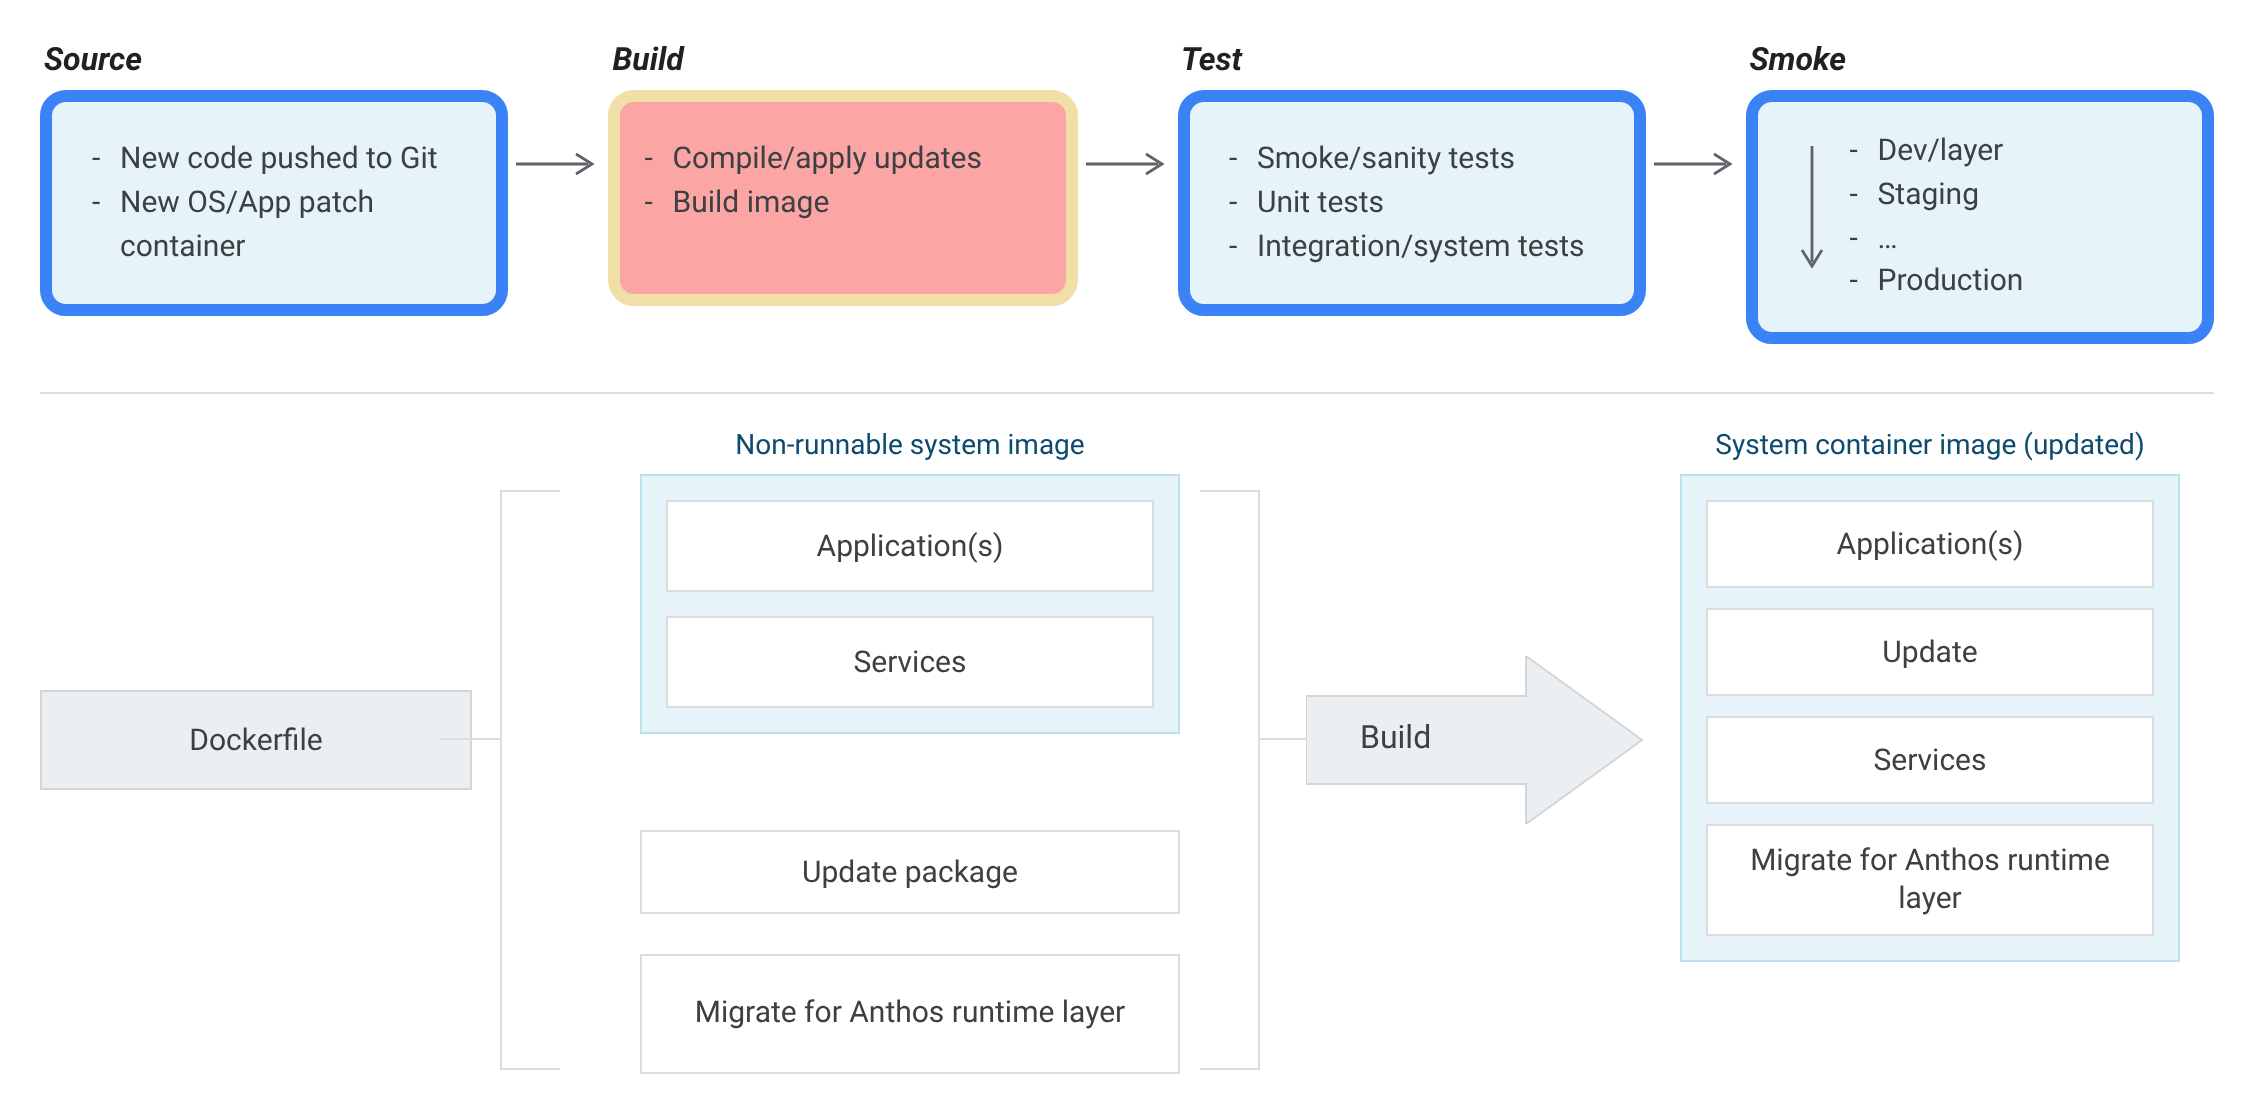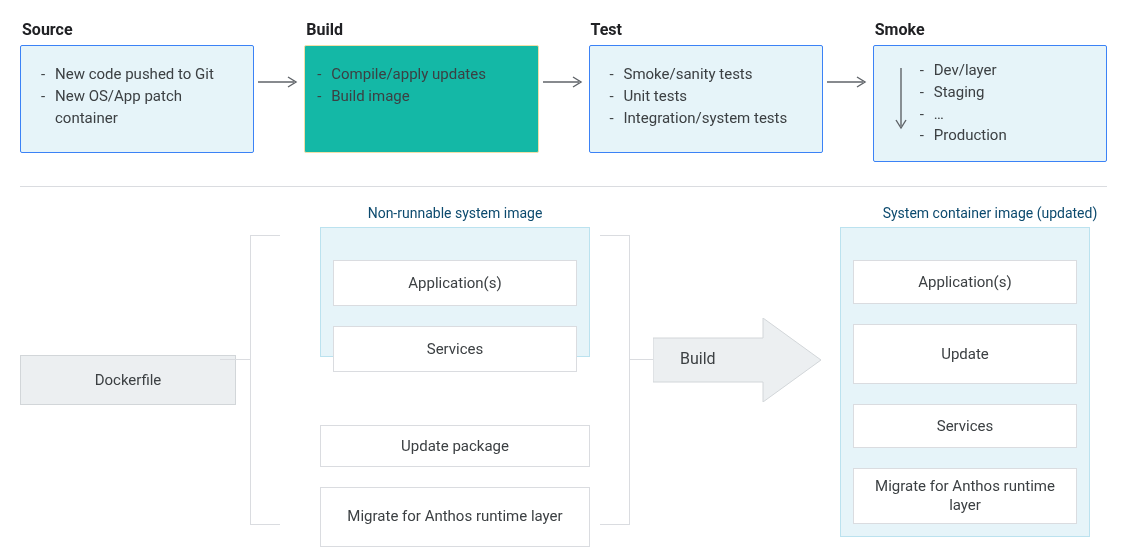--- a/index.html
+++ b/index.html
@@ -19,30 +19,31 @@
   }
   .stage {
     flex: 1;
     min-width: 0;
   }
   .stage-title {
     font-weight: 700;
     font-size: 16px;
     margin: 0 0 6px 2px;
     color: #202124;
+    font-style: italic;
   }
   .stage-box {
-    border: 1px solid #3b82f6;
+    border: 6px solid #3b82f6;
     background: #e6f4f9;
-    border-radius: 2px;
+    border-radius: 13px;
     padding: 18px 16px 18px 18px;
     min-height: 108px;
   }
   .stage-box.highlight {
-    background: #14b8a6;
+    background: #fca5a5;
     border-color: #f1dfa8;
     padding-left: 10px;
   }
   .stage-box ul {
     margin: 0;
     padding-left: 12px;
     list-style: none;
   }
   .stage-box li {
     position: relative;
@@ -86,21 +87,20 @@
   .block {
     position:absolute;
     border:1px solid #dadce0;
     background:#fff;
     display:flex;
     align-items:center;
     justify-content:center;
     text-align:center;
     padding: 8px 10px;
     font-size:15px;
-    margin-top:20px;
   }
   .block.grey { background:#eceff1; border-color:#d2d6d9;}
   .group-blue {
     position:absolute;
     background:#e6f4f9;
     border:1px solid #bbe2ef;
   }
   .caption {
     position:absolute;
     font-size:14px;
@@ -220,22 +220,22 @@
   <div class="bracket-line" style="left:609px; top:30px;  width:1px;  height:290px;"></div>
   <div class="bracket-line" style="left:609px; top:154px; width:24px; height:1px;"></div>
 
   <div class="big-arrow" style="left:633px; top:113px;">
     <svg width="170" height="84">
       <polygon points="0,20 110,20 110,0 168,42 110,84 110,64 0,64" fill="#eceff1" stroke="#d2d6d9" stroke-width="1"></polygon>
     </svg>
   </div>
   <div class="caption" style="left:660px; top:144px; font-size:16px; color:#3c4043;">Build</div>
 
-  <div class="caption" style="left:845px; top:0; width:250px;">System container image (updated)</div>
+  <div class="caption" style="left:820px; top:0; width:250px;">System container image (updated)</div>
 
   <div class="group-blue" style="left:820px; top:22px; width:250px; padding:12px;">
     <div class="block" style="position:relative; width:100%; height:44px; margin-bottom:10px;">Application(s)</div>
-    <div class="block" style="position:relative; width:100%; height:60px; margin-bottom:10px;">Update</div>
+    <div class="block" style="position:relative; width:100%; height:44px; margin-bottom:10px;">Update</div>
     <div class="block" style="position:relative; width:100%; height:44px; margin-bottom:10px;">Services</div>
     <div class="block" style="position:relative; width:100%; height:56px; line-height:1.3;">Migrate for Anthos runtime layer</div>
   </div>
 
 </div>
 
 </body></html>

